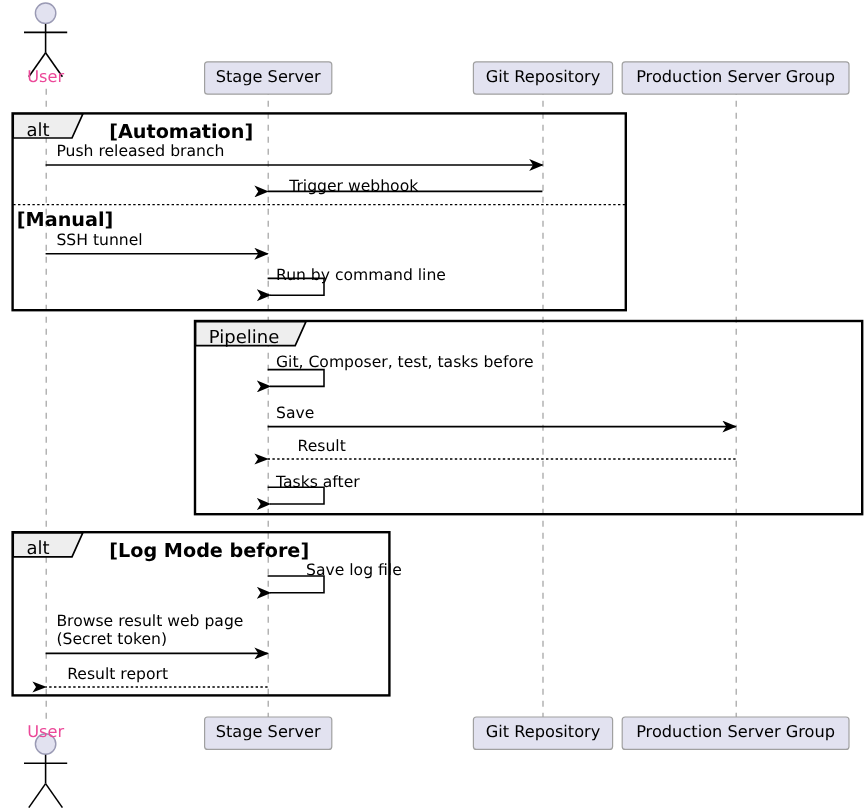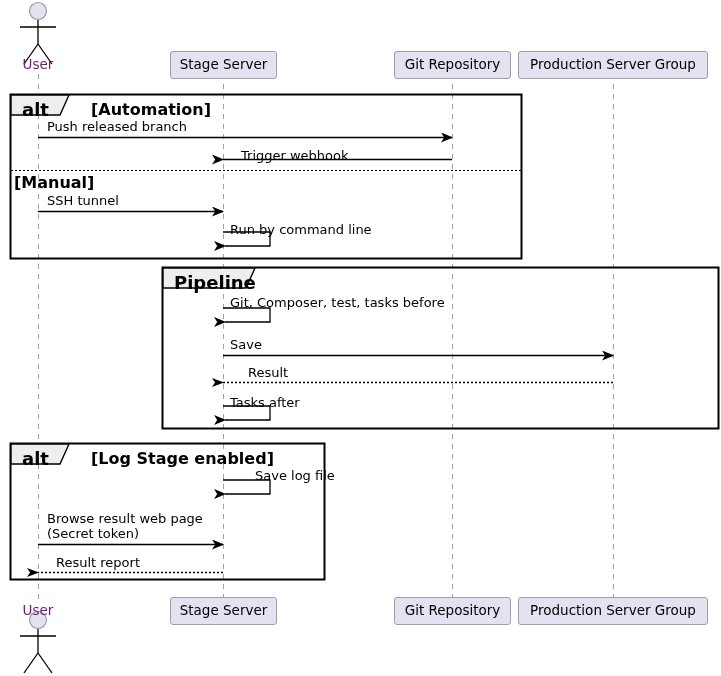--- a/index.html
+++ b/index.html
@@ -39,29 +39,29 @@
     display: flex;
     align-items: center;
     justify-content: center;
     white-space: nowrap;
     padding: 0 27px;
   }
   
   .actor-label {
     position: absolute;
     font-size: 13.5px;
-    color: #701a75;
+    color: #ec4899;
     white-space: nowrap;
     text-align: center;
   }
   
   .frag-tab-label {
     position: absolute;
-    font-size: 18px;
-    font-weight: bold;
+    font-size: 15px;
+    font-weight: normal;
     color: #000000;
     white-space: nowrap;
   }
   .frag-guard {
     position: absolute;
     font-size: 16px;
     font-weight: bold;
     color: #000000;
     white-space: nowrap;
   }
@@ -181,21 +181,21 @@
       <div class="participant" style="left: 394px; top: 597px; width: 117px; height: 28px;">Git Repository</div>
       <div class="participant" style="left: 518px; top: 597px; width: 190px; height: 28px;">Production Server Group</div>
     </div>
 
   <div id="fragment-labels">
       <div class="frag-tab-label" style="left: 22px; top: 99px;">alt</div>
       <div class="frag-guard" style="left: 91px; top: 100px;">[Automation]</div>
       <div class="frag-guard" style="left: 14px; top: 173px;">[Manual]</div>
       <div class="frag-tab-label" style="left: 174px; top: 272px;">Pipeline</div>
       <div class="frag-tab-label" style="left: 22px; top: 448px;">alt</div>
-      <div class="frag-guard" style="left: 91px; top: 449px;">[Log Stage enabled]</div>
+      <div class="frag-guard" style="left: 91px; top: 449px;">[Log Mode before]</div>
     </div>
 
   <div id="message-labels">
       <div class="msg-label" style="left: 47px; top: 119px;">Push released branch</div>
       <div class="msg-label" style="left: 241px; top: 148px;">Trigger webhook</div>
       <div class="msg-label" style="left: 47px; top: 193px;">SSH tunnel</div>
       <div class="msg-label" style="left: 230px; top: 222px;">Run by command line</div>
       <div class="msg-label" style="left: 230px; top: 295px;">Git, Composer, test, tasks before</div>
       <div class="msg-label" style="left: 230px; top: 337px;">Save</div>
       <div class="msg-label" style="left: 248px; top: 365px;">Result</div>

